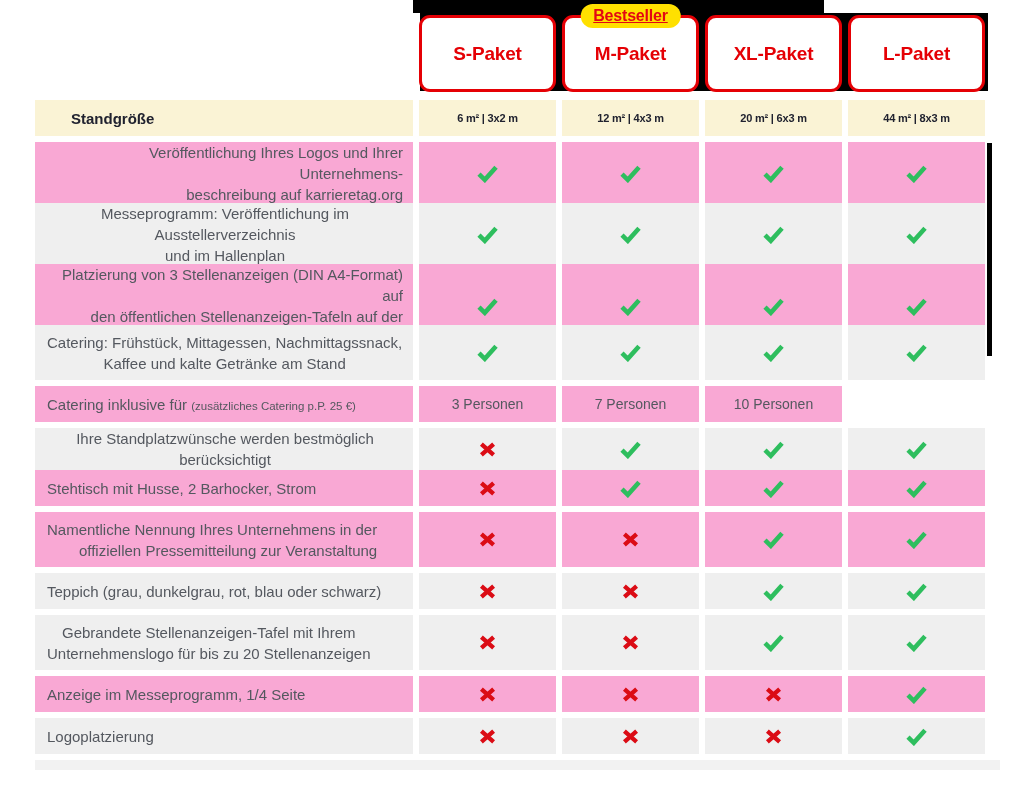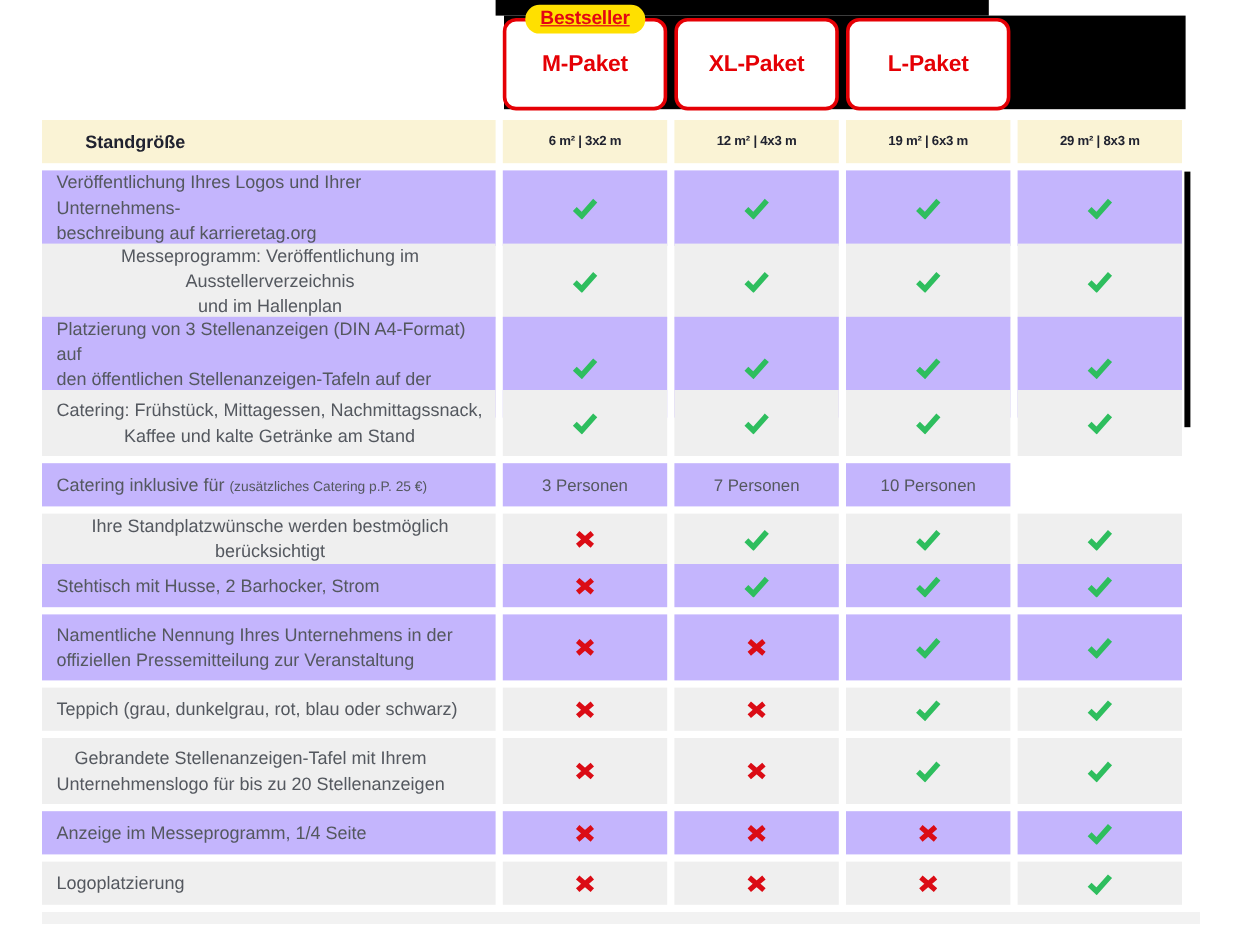--- a/index.html
+++ b/index.html
@@ -34,21 +34,21 @@
   
   .table{position:relative;z-index:1;margin:8px 0 0 35px;width:950px;}
   .row{
     display:grid;grid-template-columns:378px 137px 137px 137px 137px;column-gap:6px;
     margin-bottom:6px;height:36px;
   }
   .row.tall{height:55px;}
   .cell{display:flex;align-items:center;justify-content:center;}
   .bg-gray .cell{background:var(--gray);text-align:center;}
   .bg-cream .cell{background:var(--cream);}
-  .bg-white .cell{background:#c4b5fd;}
+  .bg-white .cell{background:#f9a8d4;text-align:right;}
   .cell.label{
     justify-content:flex-start;padding:0 10px 0 12px;
     font-size:15px;color:var(--label);line-height:1.4;
   }
   .lab-text{white-space:pre-line;}
   .note{font-size:11.5px;}
   .row.hdr .cell.label{font-weight:bold;color:var(--dark);padding-left:36px;}
   .cell.val{font-size:14px;color:var(--label);}
   .row.hdr .cell.val{font-weight:bold;color:var(--dark);font-size:11px;letter-spacing:-0.2px;}
   .icon-check{color:var(--check);display:flex;}
@@ -59,42 +59,45 @@
 </head>
 <body style="--accent: #e50005; --badge: #ffe000; --check: #2ebe5e; --cross: #db0c15; --gray: #efefef; --cream: #faf3d5; --label: #54585f; --dark: #20222f;">
 
 <div class="black-strip"></div>
 <div class="black-panel"></div>
 <div class="scrollbar"></div>
 
 <div class="header-row">
   <div></div>
 
+<div class="card">
+      <span>S-Paket</span>
+    </div>
     <div class="card">
       <span>M-Paket</span>
       <div class="badge">Bestseller</div>
     </div>
     <div class="card">
       <span>XL-Paket</span>
     </div>
     <div class="card">
       <span>L-Paket</span>
     </div>
   </div>
 
 <div class="table">
 
 <div class="row bg-cream hdr">
       <div class="cell label">
         <span class="lab-text">Standgröße</span>
       </div>
       <div class="cell val">6 m²  |  3x2 m</div>
       <div class="cell val">12 m²  |  4x3 m</div>
-      <div class="cell val">19 m²  |  6x3 m</div>
-      <div class="cell val">29 m²  |  8x3 m</div>
+      <div class="cell val">20 m²  |  6x3 m</div>
+      <div class="cell val">44 m²  |  8x3 m</div>
     </div>
     <div class="row bg-white tall">
       <div class="cell label">
         <span class="lab-text">Veröffentlichung Ihres Logos und Ihrer Unternehmens-
 beschreibung auf karrieretag.org</span>
       </div>
       <div class="cell val">
         <span class="icon-check">
           <svg width="23" height="19" viewBox="0 0 23 19" aria-hidden="true">
             <path d="M3 10.2 L8.8 15.8 L20 3.2" fill="none" stroke="currentColor" stroke-width="4.6"></path>

